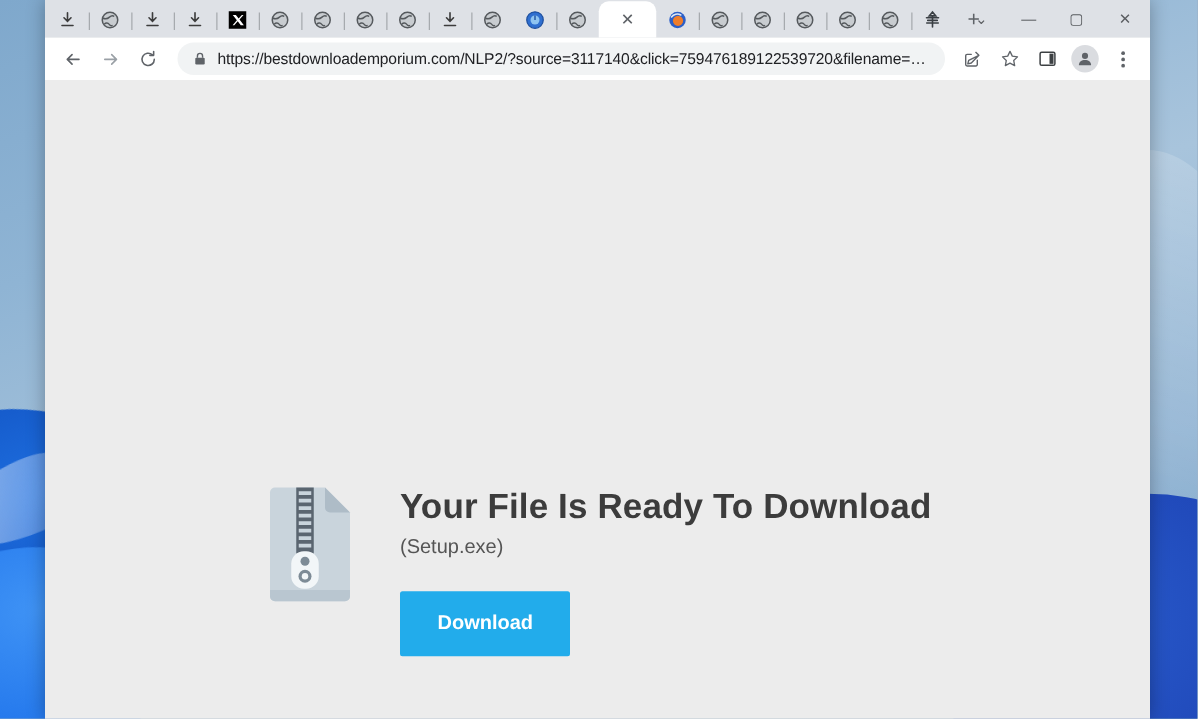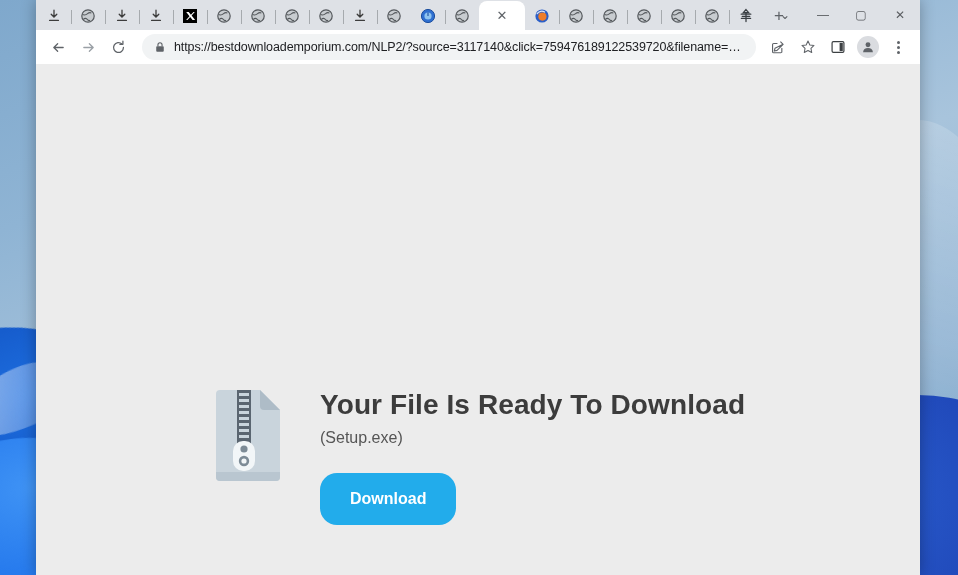--- a/index.html
+++ b/index.html
@@ -252,21 +252,21 @@
     margin-top: 8px;
   }
   .dl-btn {
     margin-top: 26px;
     display: inline-block;
     background: #22aceb;
     color: #ffffff;
     font-size: 16px;
     font-weight: bold;
     padding: 18px 30px;
-    border-radius: 17px;
+    border-radius: 2px;
     border: none;
     cursor: pointer;
     font-family: "Liberation Sans", sans-serif;
     line-height: 1;
   }
 </style>
 </head>
 <body>
 
 <div id="desktop">

